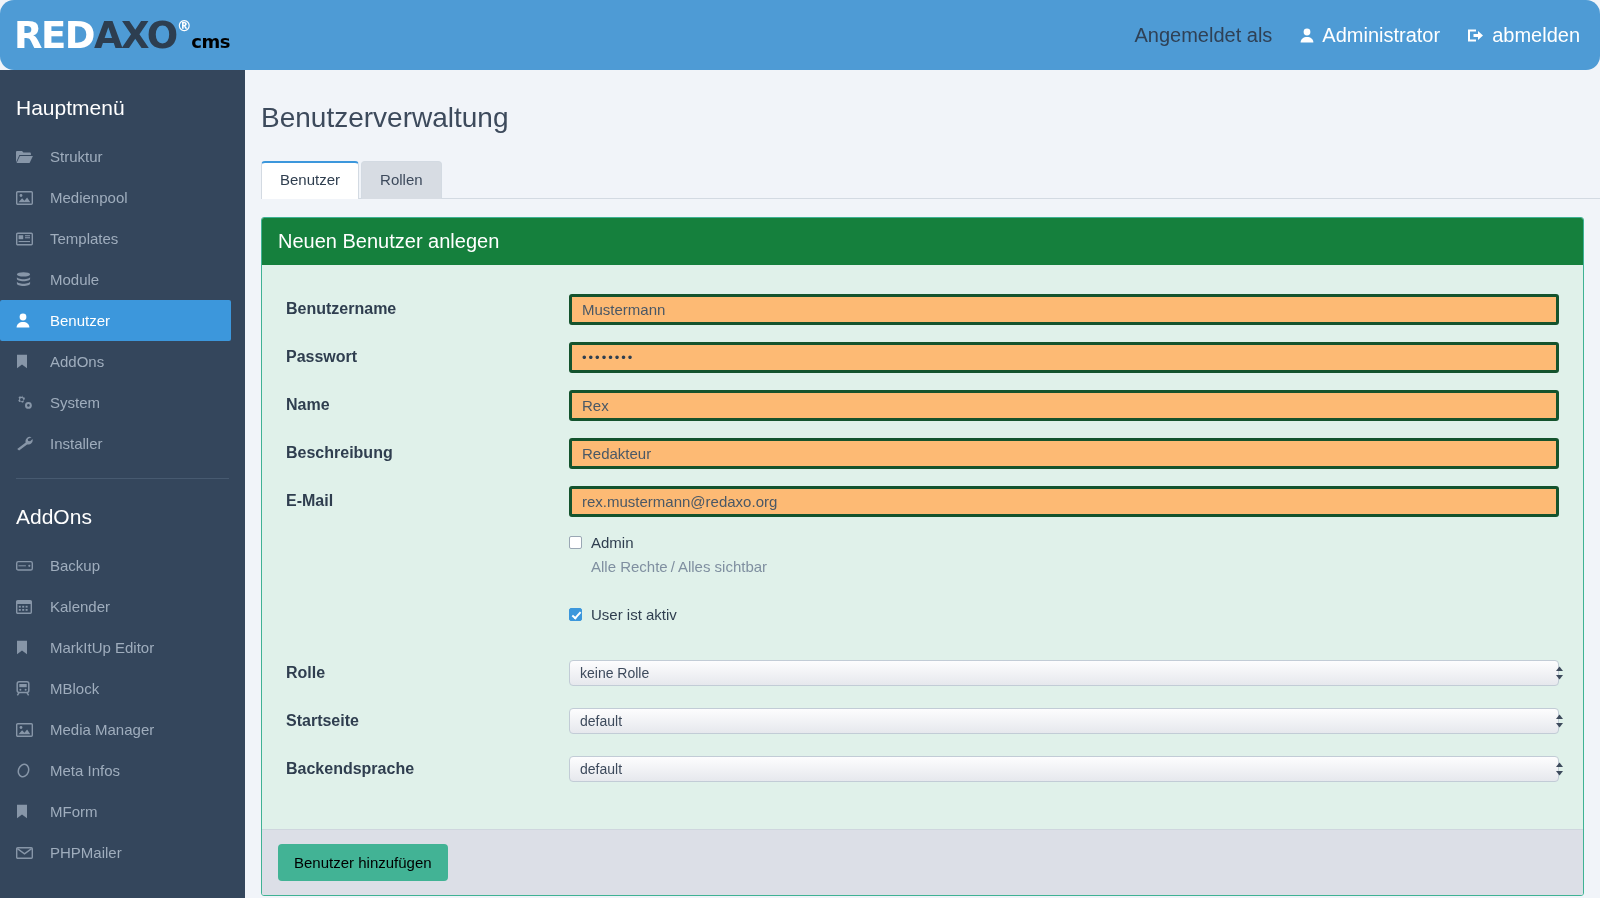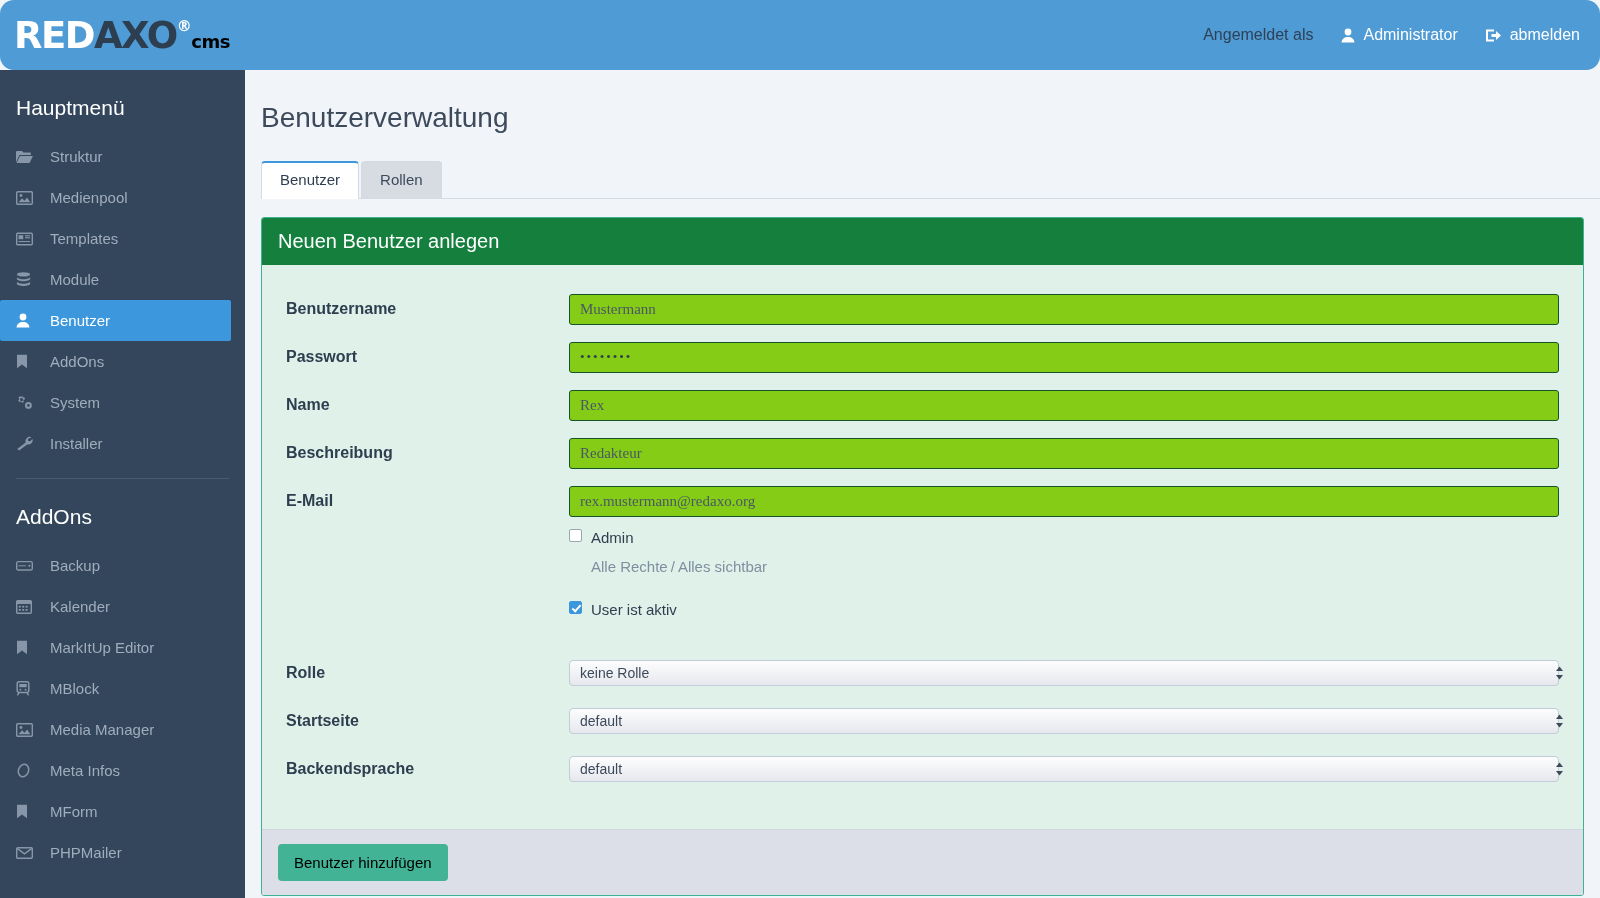--- a/index.html
+++ b/index.html
@@ -27,21 +27,21 @@
     display: flex; align-items: flex-start;
   }
   #logo .red { color: #ffffff; }
   #logo .axo { color: #2d3e50; }
   #logo .reg { font-size: 15px; vertical-align: super; color: #ffffff; margin-top: 2px; }
   #logo .cms { font-size: 18px; color: #000000; align-self: flex-end; margin-left: 1px; margin-bottom: 3px; letter-spacing: -0.5px;}
 
   #header-right {
     margin-left: auto; margin-right: 20px;
     display: flex; align-items: center; gap: 28px;
-    font-size: 16px;
+    font-size: 20px;
   }
   #header-right .hdr-label { color: #2f4156; }
   #header-right .hdr-link { color: #ffffff; display: flex; align-items: center; gap: 8px; cursor: pointer; }
   #header-right svg { display: block; }
 
   
   #sidebar {
     position: absolute; top: 70px; left: 0;
     width: 245px; height: 828px;
     background: #34465c;
@@ -136,26 +136,26 @@
   }
   .form-label {
     width: 295px;
     font-size: 16px; color: #2f3e4f;
     font-weight: bold;
     padding-left: 12px;
   }
   .form-field { flex: 1; padding-right: 12px; }
   .txt {
     width: 100%; height: 31px;
-    background: #84cc16;
-    border: 1px solid #14532d;
+    background: #fdba74;
+    border: 3px solid #14532d;
     border-radius: 3px;
     font-size: 15px; color: #4a5866;
     padding: 0 10px;
-    font-family: Liberation Serif, serif;
+    font-family: Liberation Sans, sans-serif;
     outline: none;
   }
   .txt.pw { letter-spacing: 2px; font-size: 13px; color: #2f3e4f; }
   .sel {
     width: 100%; height: 26px;
     background: linear-gradient(to bottom, #fdfdfe 0%, #e6e8ed 100%);
     border: 1px solid #c2ccd6;
     border-radius: 4px;
     font-size: 14px; color: #3d4a5c;
     padding: 0 22px 0 10px;
@@ -169,21 +169,21 @@
     position: absolute; right: 7px; top: 50%;
     transform: translateY(-50%);
     pointer-events: none;
     color: #3d4a5c;
     line-height: 0;
   }
 
   
   .check-block { padding: 4px 0 0 295px; }
   .check-line {
-    display: flex; align-items: flex-start;
+    display: flex; align-items: center;
     gap: 9px; height: 26px;
     font-size: 15px; color: #2f3e4f;
   }
   .cbx {
     width: 13px; height: 13px;
     border: 1px solid #9aa7b4;
     border-radius: 2px;
     background: #ffffff;
     cursor: pointer;
     display: inline-block;

